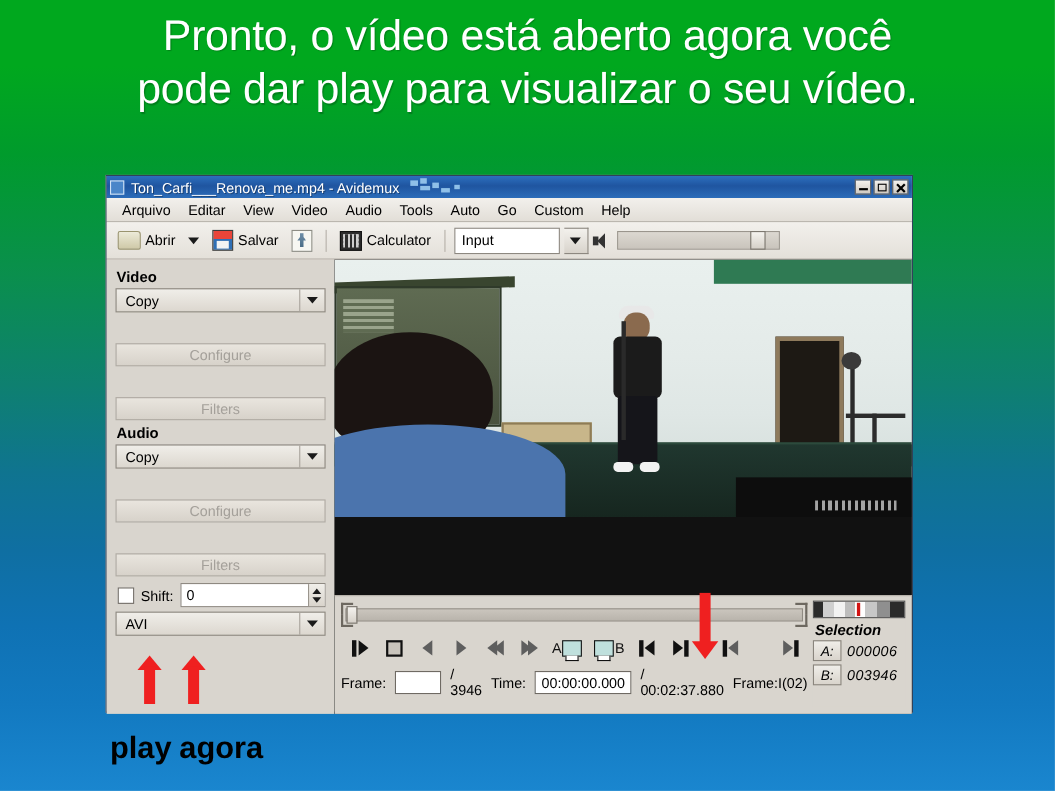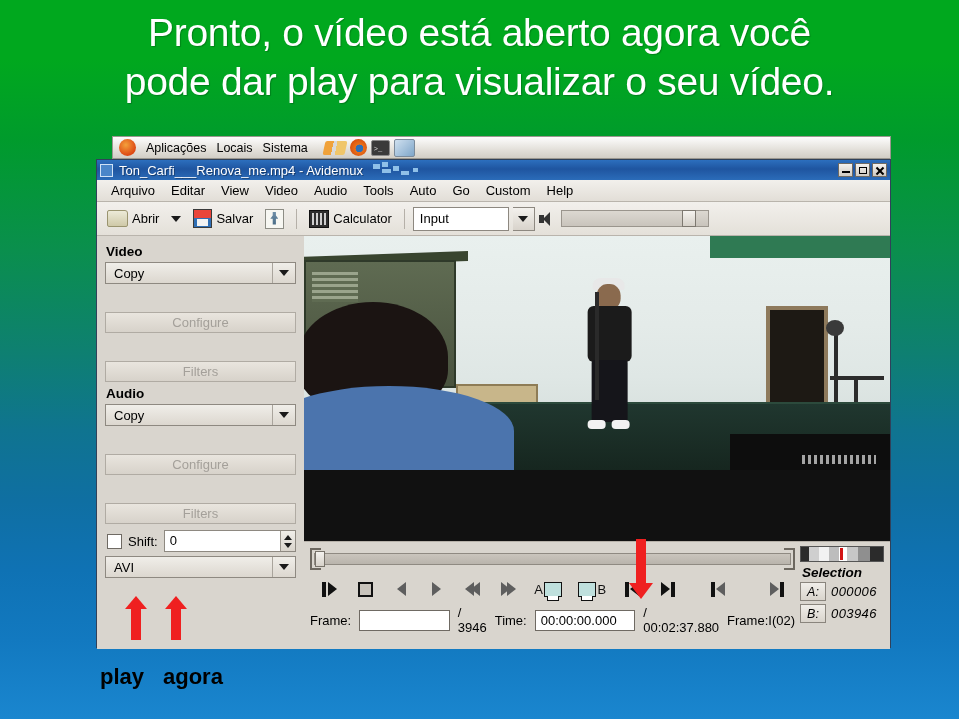--- a/index.html
+++ b/index.html
@@ -47,21 +47,21 @@
   .ic-fox{width:17px;height:17px;border-radius:50%;
     background:radial-gradient(circle at 55% 55%,#2d6fb8 0%,#2d6fb8 28%,#e8701a 30%,#d94f0d 75%,#a33705 100%);}
   .ic-term{width:19px;height:16px;background:#3a3a3a;border:1px solid #8a8a8a;
     border-radius:2px;color:#dedede;font-size:7px;font-family:"Liberation Mono",monospace;
     line-height:16px;padding-left:2px;box-sizing:border-box;}
   .ic-upd{width:19px;height:16px;background:linear-gradient(135deg,#cfe0ef,#7fa6c9);
     border:1px solid #7b8b9b;border-radius:2px;}
 
   
   .win{
-    position:absolute;left:0;top:23px;width:795px;height:489px;
+    position:absolute;left:0;top:23px;width:734px;height:489px;
     border:1px solid #30415a;box-sizing:border-box;background:#d6d2cb;
   }
   .titlebar{
     height:20px;
     background:linear-gradient(to bottom,#2c6fbe,#1f55a0 45%,#2b6cb9);
     display:flex;align-items:center;padding:0 3px;box-sizing:border-box;
     position:relative;overflow:hidden;
   }
   .tb-menu{width:11px;height:11px;border:1px solid #cfe2f6;background:#4a86c9;margin-right:6px;flex:none;}
   .tb-title{color:#ffffff;font-size:13px;white-space:nowrap;font-weight:400;
@@ -243,46 +243,34 @@
   .arrow{position:absolute;width:0;height:0;}
   .ar-up{width:22px;}
   .ar-up .shaft{position:absolute;left:6px;top:10px;width:10px;height:34px;background:#ef2020;}
   .ar-up .head{position:absolute;left:0;top:0;width:0;height:0;
     border-left:11px solid transparent;border-right:11px solid transparent;border-bottom:13px solid #ef2020;}
   .ar-dn{width:24px;}
   .ar-dn .shaft{position:absolute;left:7px;top:0;width:10px;height:46px;background:#ef2020;}
   .ar-dn .head{position:absolute;left:0;top:44px;width:0;height:0;
     border-left:12px solid transparent;border-right:12px solid transparent;border-top:16px solid #ef2020;}
 
-  .note-bot{position:absolute;color:#000;font-weight:bold;font-size:22px;white-space:nowrap;}
+  .note-bot{position:absolute;color:#000;font-weight:bold;font-size:28px;white-space:nowrap;}
   .note-play{left:100px;top:664px;}
   .note-stop{left:163px;top:664px;}
 </style>
 </head>
 <body>
 
 <div class="headline">
   <span>Pronto, o vídeo está aberto agora você</span>
   <span>pode dar play para visualizar o seu vídeo.</span>
 </div>
 
 <div class="shot">
 
-  <div class="panel">
-    <span class="ic ic-ubuntu"></span>
-    <span class="pitem">Aplicações</span>
-    <span class="pitem">Locais</span>
-    <span class="pitem">Sistema</span>
-    <span class="picons">
-      <span class="ic ic-net"></span>
-      <span class="ic ic-fox"></span>
-      <span class="ic ic-term">&gt;_</span>
-      <span class="ic ic-upd"></span>
-    </span>
-  </div>
 
   <div class="win">
 
     <div class="titlebar">
       <span class="tb-menu"></span>
       <span class="tb-title">Ton_Carfi___Renova_me.mp4 - Avidemux</span>
       <span class="tb-blocks">
         <i style="left:6px;top:2px;width:7px;height:5px;"></i>
         <i style="left:15px;top:0px;width:6px;height:5px;"></i>
         <i style="left:15px;top:7px;width:9px;height:4px;"></i>

